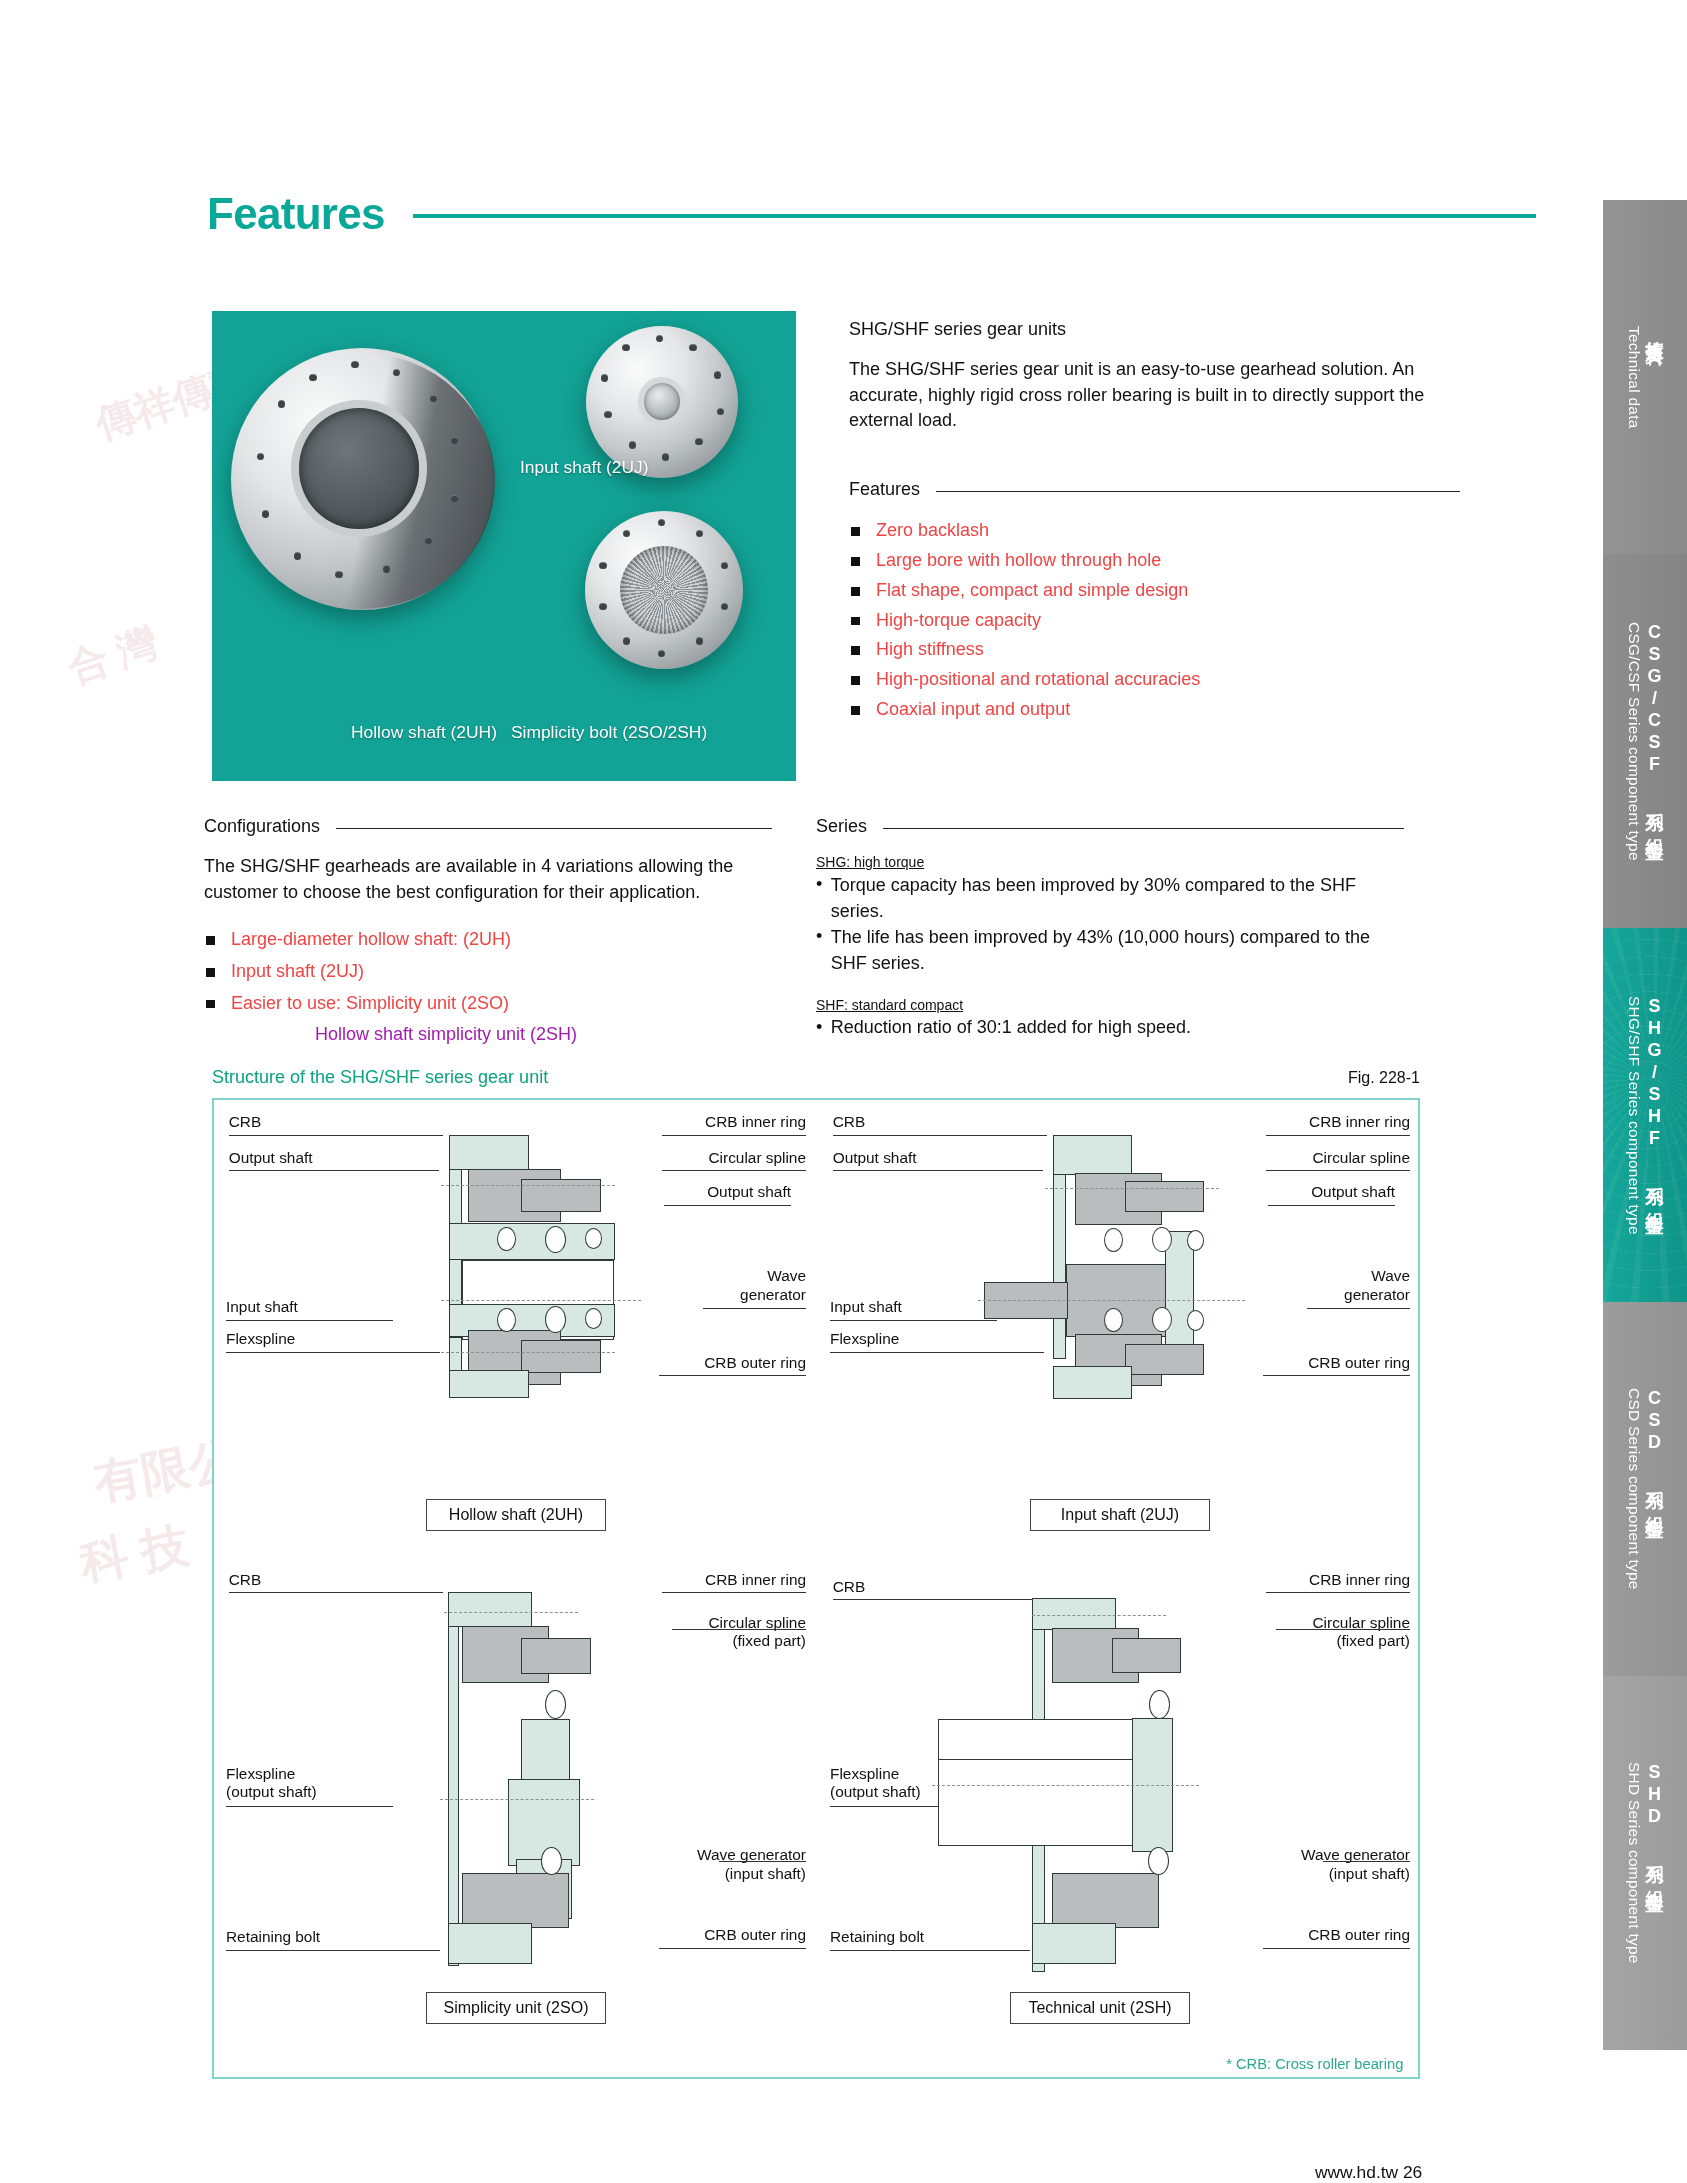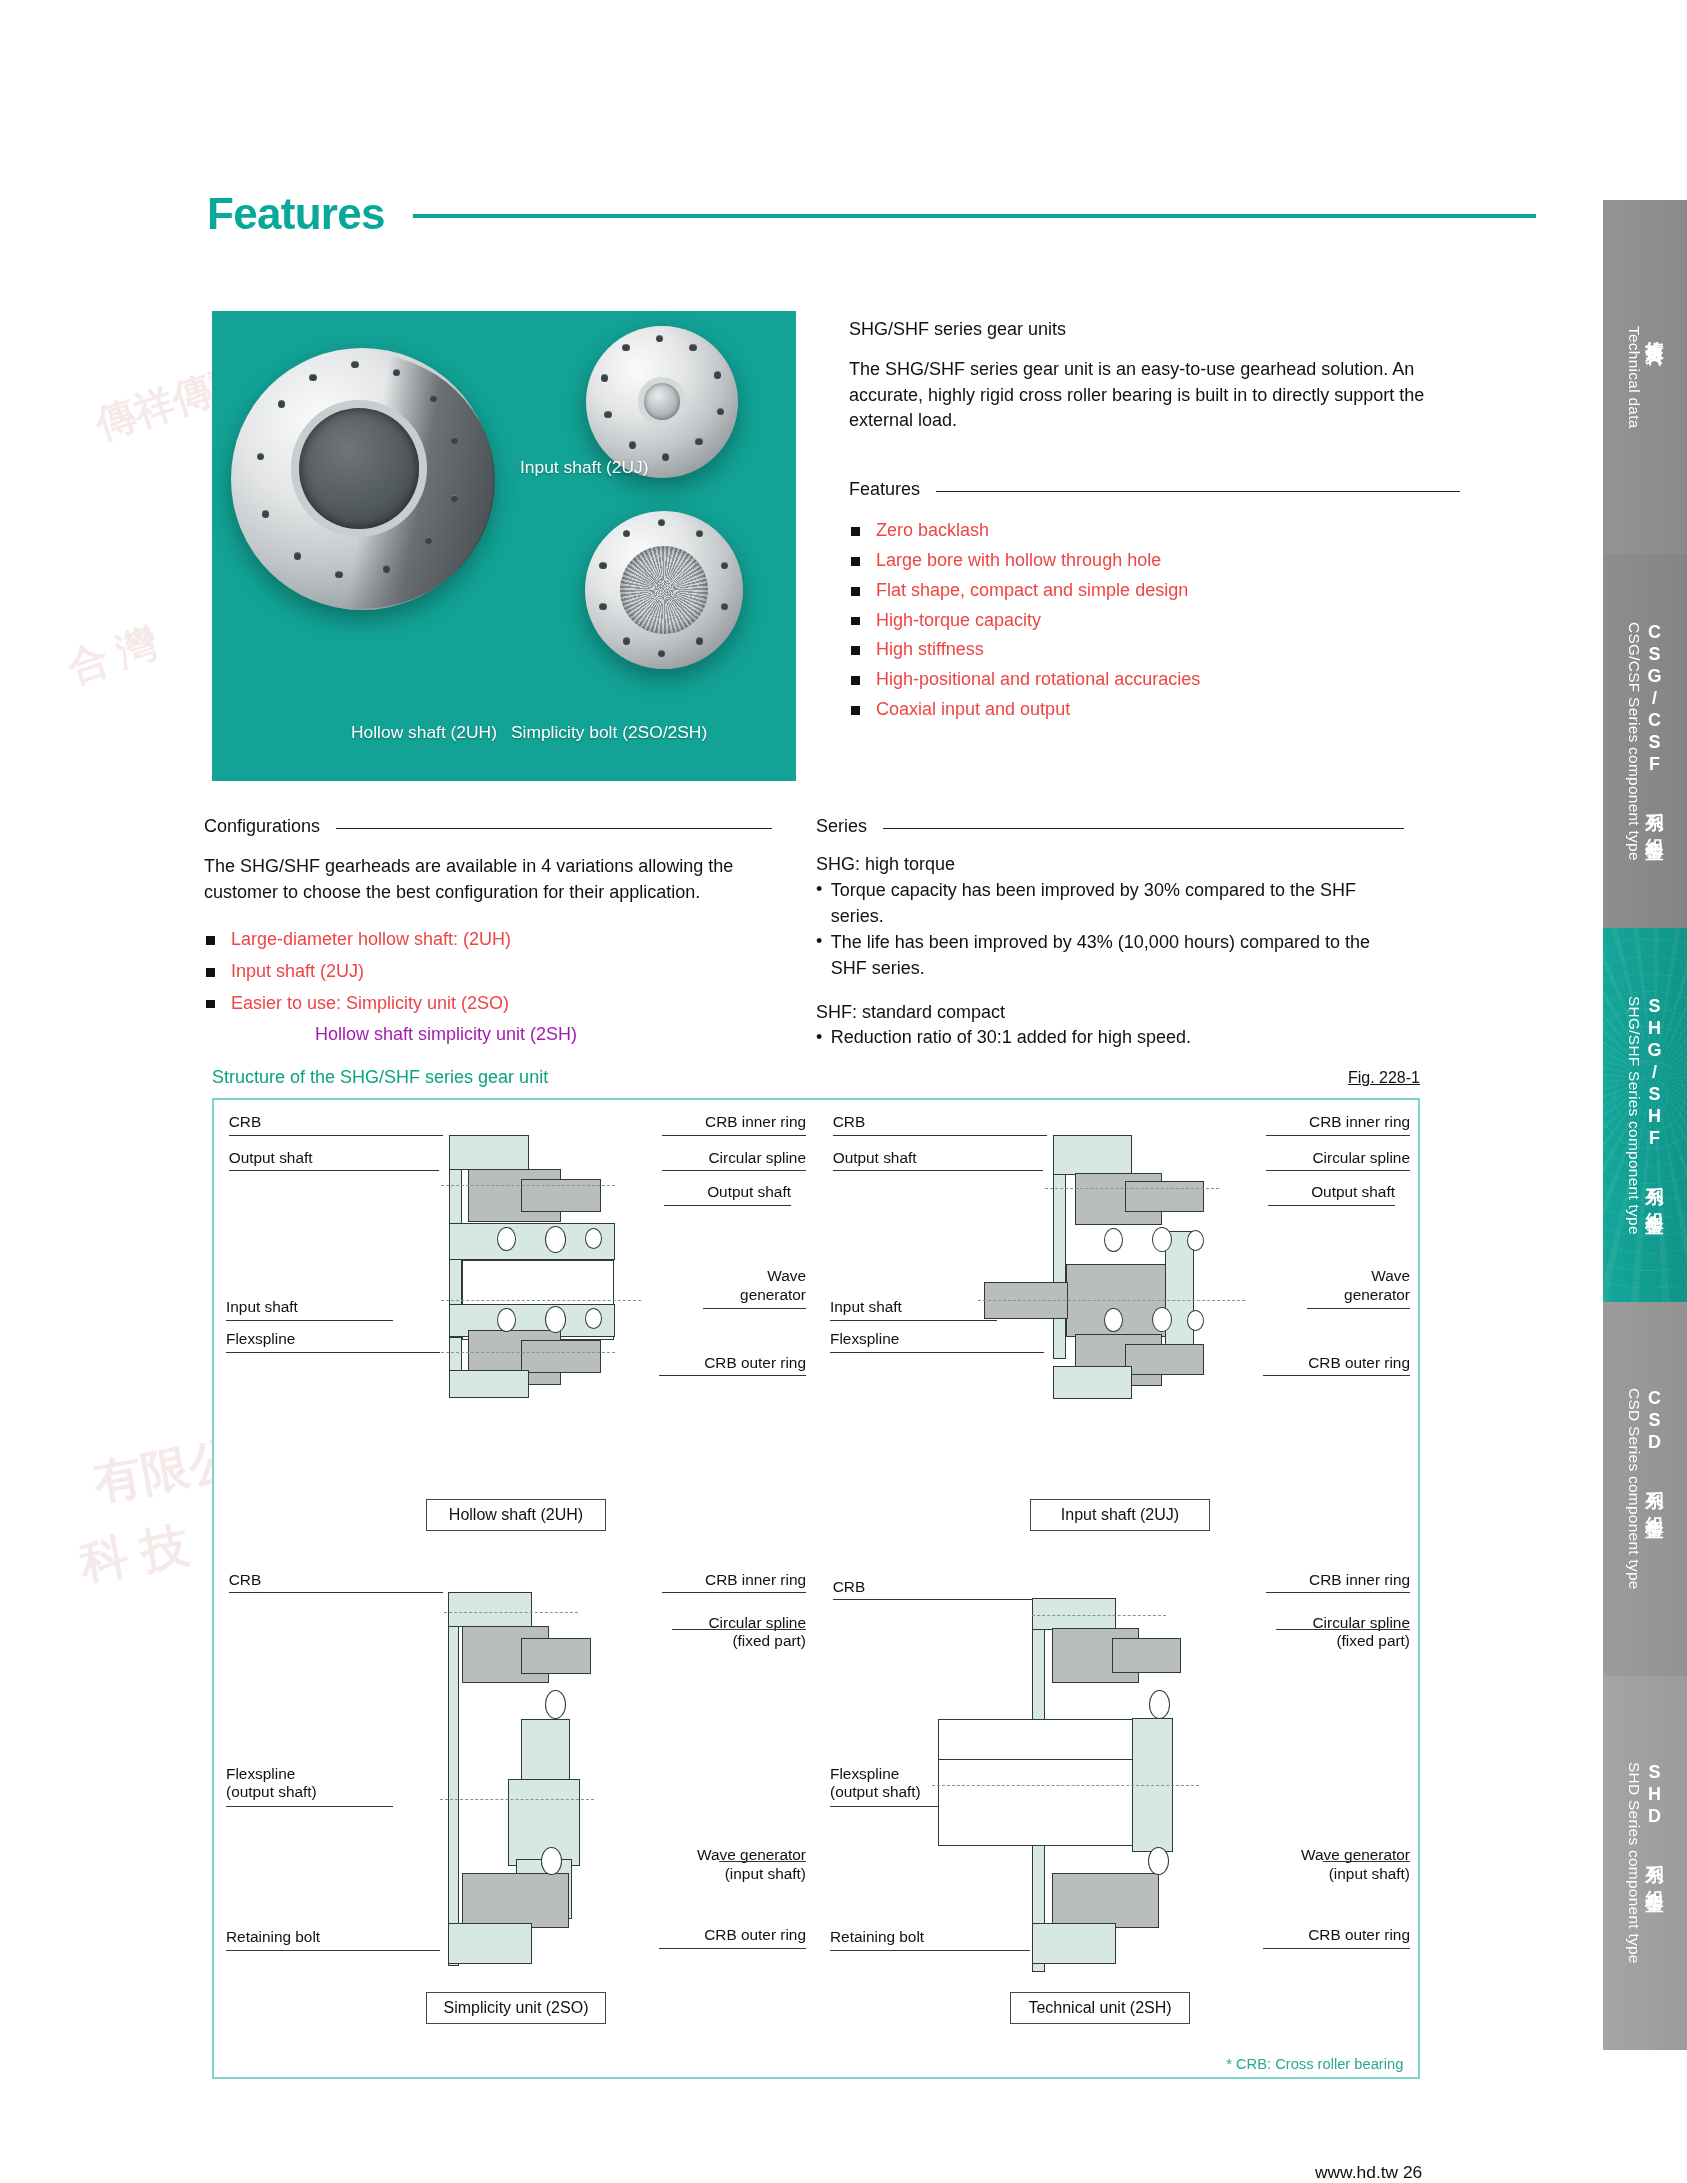--- a/index.html
+++ b/index.html
@@ -94,36 +94,36 @@
     width: 8.7px; height: 8.7px; background: #111;
   }
 
   
   .cfg { position: absolute; left: 204px; top: 816px; width: 568px; }
   .cfg .body { font-size: 18px; color: #111; line-height: 1.44; margin-bottom: 20px; }
   .cfg ul.sq li { margin-bottom: 5.3px; }
   .cfg .sub { padding-left: 111px; font-size: 18px; color: #a21caf; line-height: 1.47; }
 
   .ser { position: absolute; left: 816px; top: 816px; width: 588px; }
-  .ser .h { font-size: 18px; color: #111; margin-bottom: 2.7px; }
+  .ser .h { font-size: 14px; color: #111; margin-bottom: 2.7px; text-decoration: underline; }
   .ser ul.dot { list-style: none; margin-bottom: 20px; }
   .ser ul.dot li {
     position: relative; padding-left: 14.7px; font-size: 18px; color: #111; line-height: 1.44;
   }
   .ser ul.dot li::before {
     content: "\2022"; position: absolute; left: 0; top: -0.7px; font-size: 18px; color: #111;
   }
 
   
   .fig-head {
     position: absolute; left: 212px; top: 1067px; width: 1208px;
     display: flex; align-items: baseline; justify-content: space-between;
   }
   .fig-head .ttl { font-size: 18px; color: #0aa27f; }
-  .fig-head .num { font-size: 16px; color: #111; text-decoration: underline; }
+  .fig-head .num { font-size: 16px; color: #111; }
 
   .fig-box {
     position: absolute; left: 212px; top: 1098px; width: 1208px; height: 981px;
     border: 2px solid #7fd3cf; background: #fff;
   }
   .fig-foot {
     position: absolute; right: 14.7px; bottom: 5.3px; font-size: 14.7px; color: #2aa98f;
   }
 
   .quad { position: absolute; }

